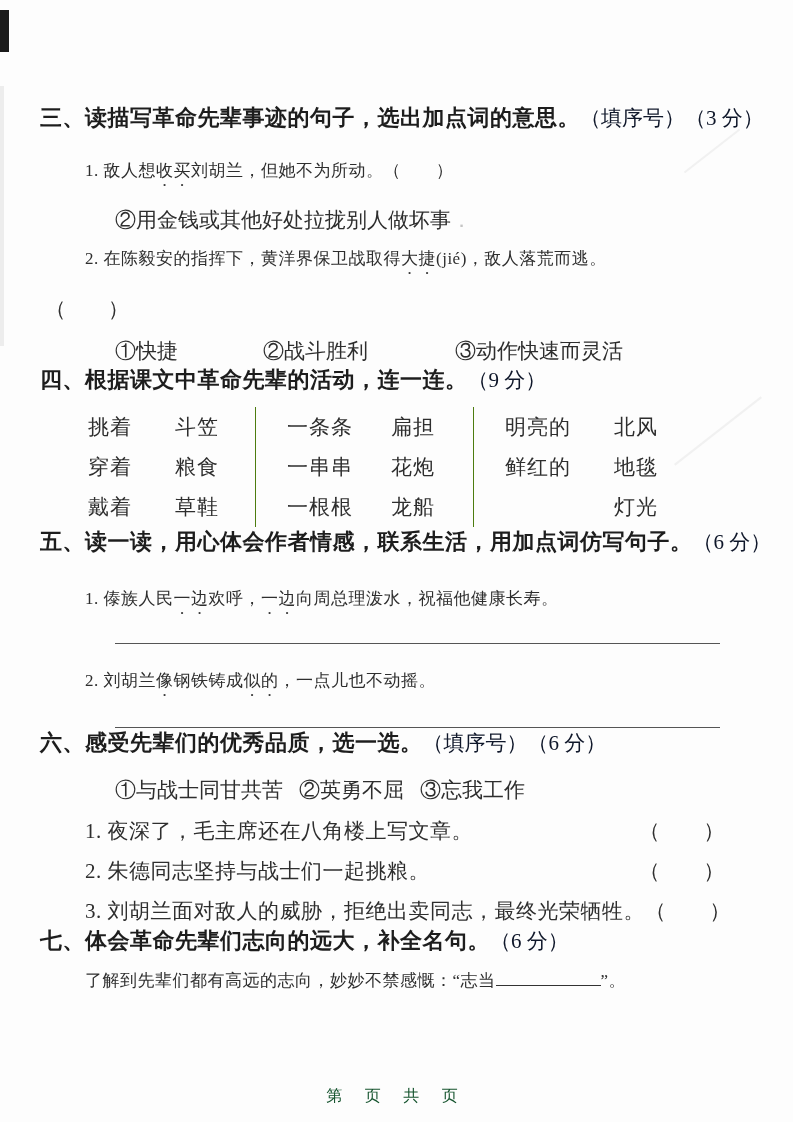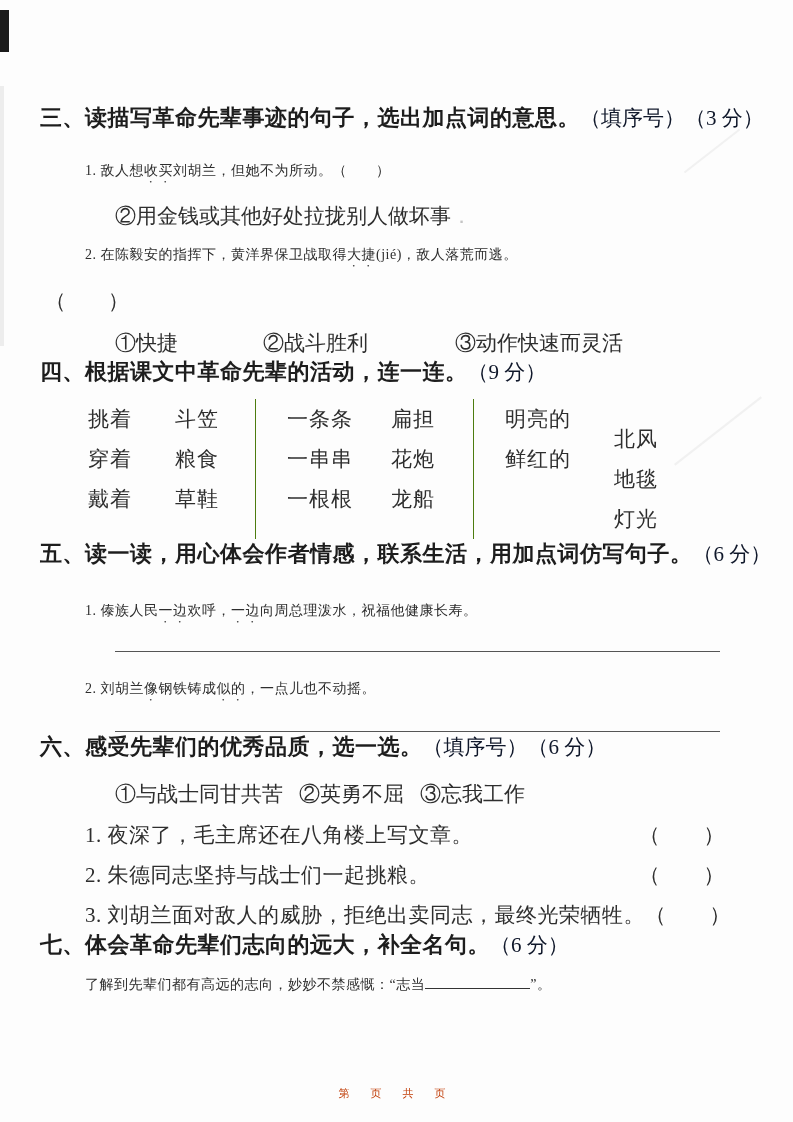--- a/index.html
+++ b/index.html
@@ -25,21 +25,21 @@
     font-family:"Liberation Sans", sans-serif;
     font-weight:700; font-size:22px; line-height:30px;
     color:#1d1d1d; letter-spacing:0.5px;
   }
   h2.heading .note {
     font-family:"Liberation Serif", serif;
     font-weight:400; font-size:21px; color:#0f172a; letter-spacing:0;
   }
   .item {
     margin:16px; margin-left:45px; white-space:nowrap;
-    font-size:14px; line-height:30px; letter-spacing:0.5px;
+    font-size:17px; line-height:30px; letter-spacing:0.5px;
   }
   .options { margin:0; margin-left:75px; white-space:nowrap; font-size:21px; line-height:28px; display:flex; }
   .opt-w148 { display:inline-block; width:148px; }
   .opt-w192 { display:inline-block; width:192px; }
   .opt-gap  { margin-right:16px; }
   .faint { color:#c4c4c4; }
   .emph {
     -webkit-text-emphasis:filled dot #3a3a3a;
     -webkit-text-emphasis-position:under;
     text-emphasis:filled dot #3a3a3a;
@@ -47,36 +47,36 @@
   }
   .paren-line { margin:0; margin-left:5px; font-size:21px; line-height:30px; }
 
   
   .match-table { display:flex; margin-left:48px; margin-top:12px; }
   .match-group { display:flex; }
   .match-group.bordered { border-left:1px solid #4d7c0f; padding-left:31px; }
   .mcol { font-size:21px; line-height:40px; letter-spacing:1px; }
   .g1 .c-left{width:87px;} .g1 .c-right{width:80px;}
   .g2 .c-left{width:104px;} .g2 .c-right{width:82px;}
-  .g3 .c-left{width:109px;} .g3 .c-right{width:120px;margin-top:20px;}
+  .g3 .c-left{width:109px;} .g3 .c-right{width:120px;}
 
   .blank-line { margin-left:75px; width:605px; height:0; border-bottom:1px solid #555; }
   .b1 { margin-top:25px; }
   .b2 { margin-top:27px; }
 
   .six-row {
     display:flex; justify-content:space-between;
     margin:0; margin-left:45px; width:640px;
     font-size:21px; line-height:30px; letter-spacing:0.5px; white-space:nowrap;
   }
   .inline-blank { display:inline-block; width:105px; border-bottom:1px solid #333; height:18px; vertical-align:baseline; }
 
   .footer {
     position:absolute; top:1086px; left:0; width:793px;
-    text-align:center; font-size:11px; letter-spacing:9px; color:#c2410c;
+    text-align:center; font-size:16px; letter-spacing:9px; color:#14532d;
     font-family:"Liberation Sans", sans-serif;
   }
 
   .mt23{margin-top:23px;} .mt11{margin-top:11px;} .mt10{margin-top:10px;}
   .mt0{margin-top:0;} .mt13{margin-top:13px;} .mt25{margin-top:25px;}
   .mt27{margin-top:27px;} .mt22{margin-top:22px;} .mt17{margin-top:17px;}
   .mt15{margin-top:18px;} .mt12{margin-top:12px;}
 </style>
 </head>
 <body>

